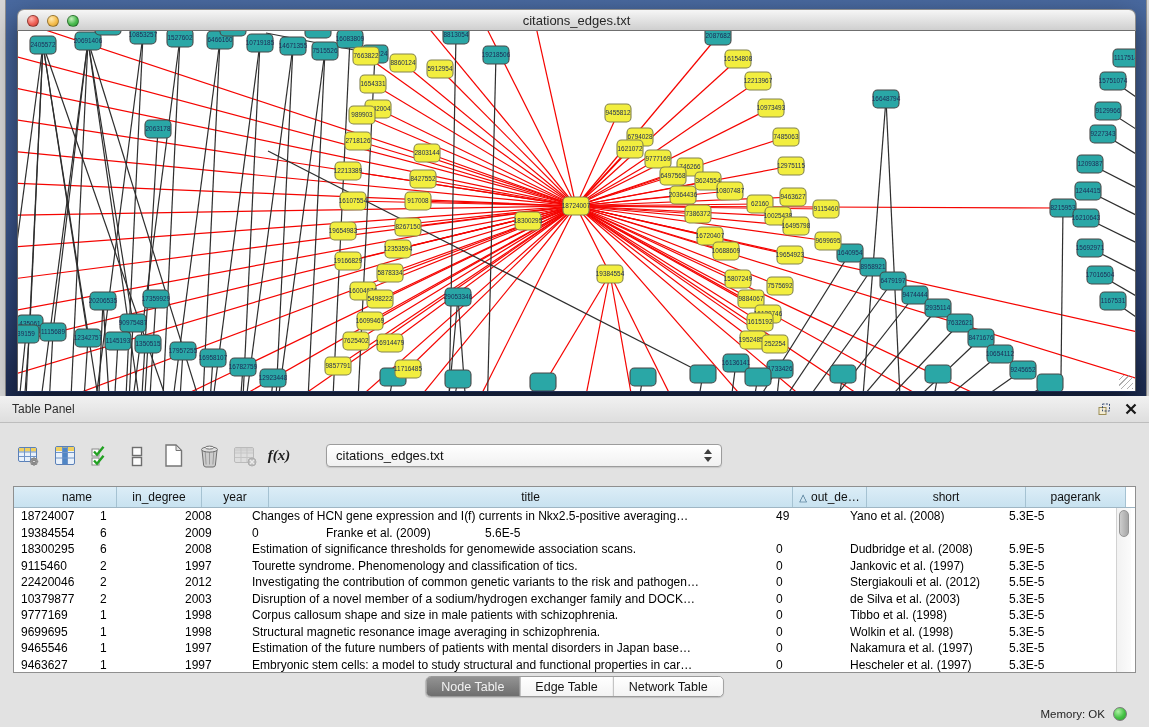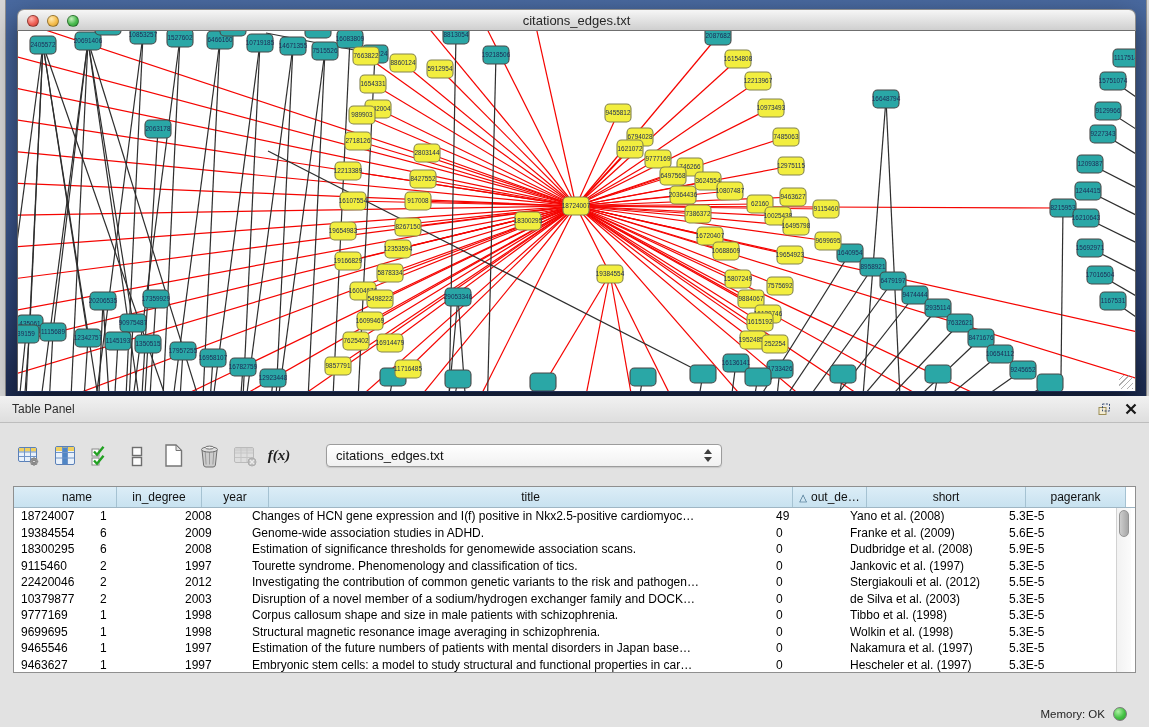--- a/index.html
+++ b/index.html
@@ -861,30 +861,29 @@
       <div class="th c6">
           <span>pagerank</span>
         </div>
       <div class="th hfill"></div>
     </div>
     <div id="tbody">
         <div class="tr">
           <div class="td c0">18724007</div>
           <div class="td c1">1</div>
           <div class="td c2">2008</div>
-          <div class="td c3">Changes of HCN gene expression and I(f) positive in Nkx2.5-positive cardiomyoc…</div>
+          <div class="td c3">Changes of HCN gene expression and I(f) currents in Nkx2.5-positive averaging…</div>
           <div class="td c4">49</div>
           <div class="td c5">Yano et al. (2008)</div>
           <div class="td c6">5.3E-5</div>
         </div>
         <div class="tr">
           <div class="td c0">19384554</div>
           <div class="td c1">6</div>
           <div class="td c2">2009</div>
-          <div class="td c3">Genome-wide association studies in ADHD.</div>
           <div class="td c4">0</div>
           <div class="td c5">Franke et al. (2009)</div>
           <div class="td c6">5.6E-5</div>
         </div>
         <div class="tr">
           <div class="td c0">18300295</div>
           <div class="td c1">6</div>
           <div class="td c2">2008</div>
           <div class="td c3">Estimation of significance thresholds for genomewide association scans.</div>
           <div class="td c4">0</div>
@@ -953,18 +952,23 @@
           <div class="td c4">0</div>
           <div class="td c5">Hescheler et al. (1997)</div>
           <div class="td c6">5.3E-5</div>
         </div>
       </div>
     <div class="vscroll">
       <div class="vthumb"></div>
     </div>
   </div>
 
+  <div class="tabs">
+    <span class="seg active">Node Table</span>
+    <span class="seg">Edge Table</span>
+    <span class="seg">Network Table</span>
+  </div>
 
   <div class="statusbar">
     <span class="memlbl">Memory: OK</span>
     <span class="led"></span>
   </div>
 </div>
 
 </body></html>

